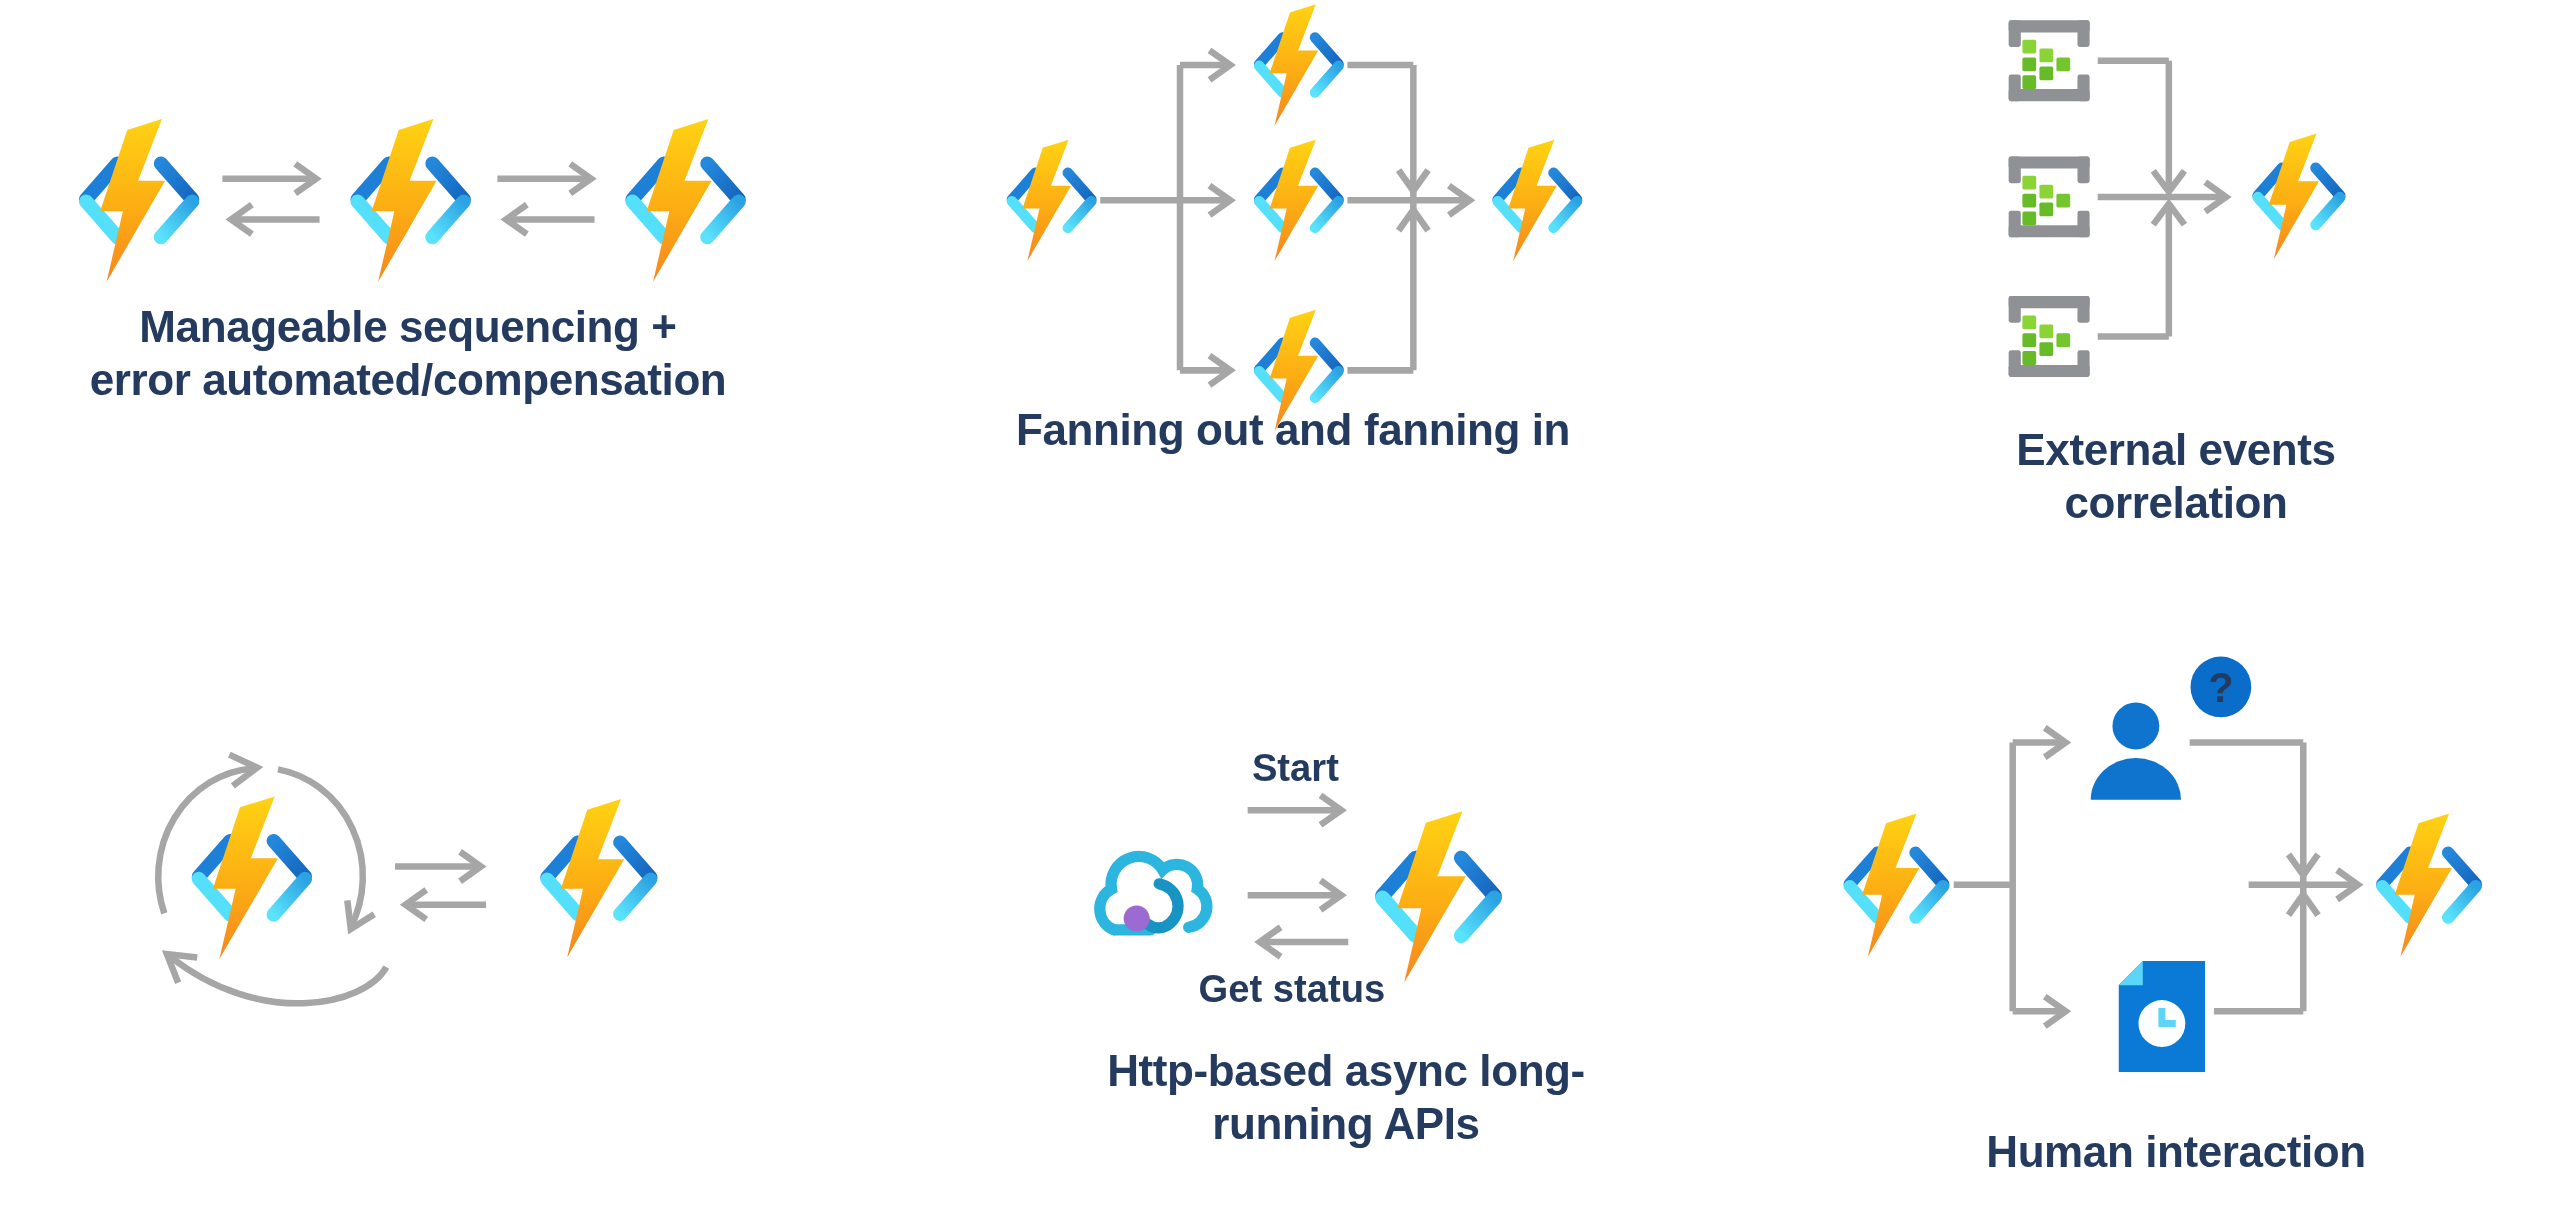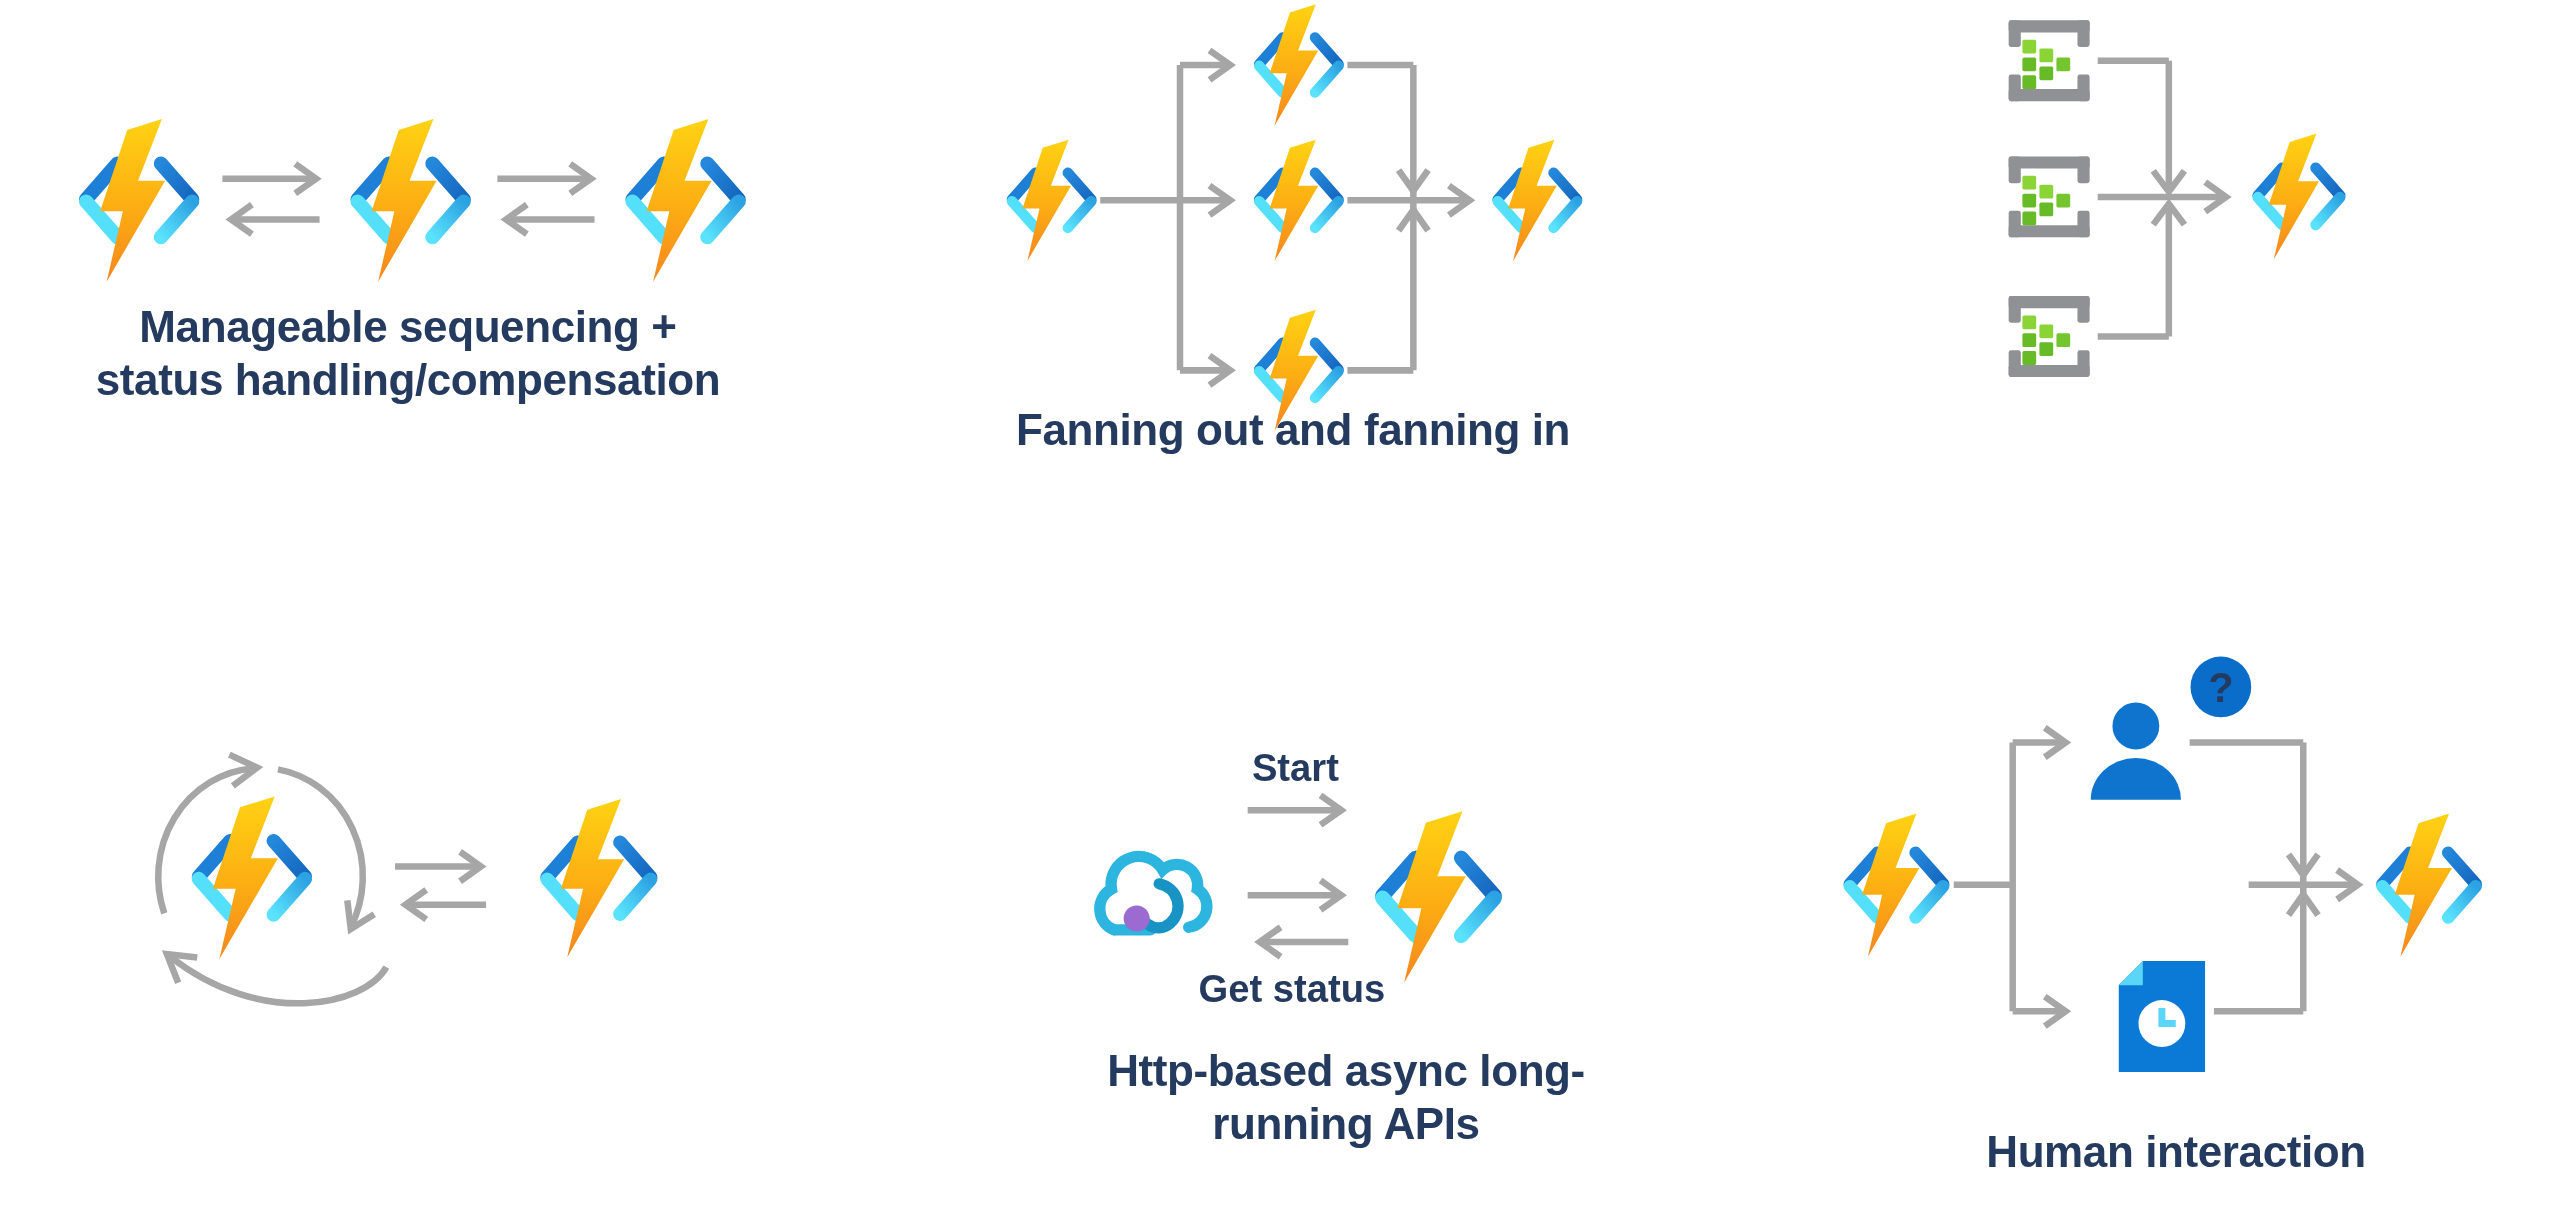--- a/index.html
+++ b/index.html
@@ -192,19 +192,20 @@
       <path d="M2552,1166 H2655"></path>
       <path d="M2592,1020 H2712"></path>
       <path d="M2638,985 L2655,1009 L2672,985"></path>
       <path d="M2638,1055 L2655,1031 L2672,1055"></path>
       <path d="M2694,1003 L2718,1020 L2694,1037"></path>
     </g>
   </g>
 </svg>
 
   <div class="caption cap-1">Manageable sequencing +
-status handling/compensation</div>
+error automated/compensation</div>
   <div class="caption cap-2">Fanning out and fanning in</div>
+  <div class="caption cap-3">External events correlation</div>
   <div class="caption cap-5">Http-based async long-
 running APIs</div>
   <div class="caption cap-6">Human interaction</div>
 </div>
 
 
 </body></html>

